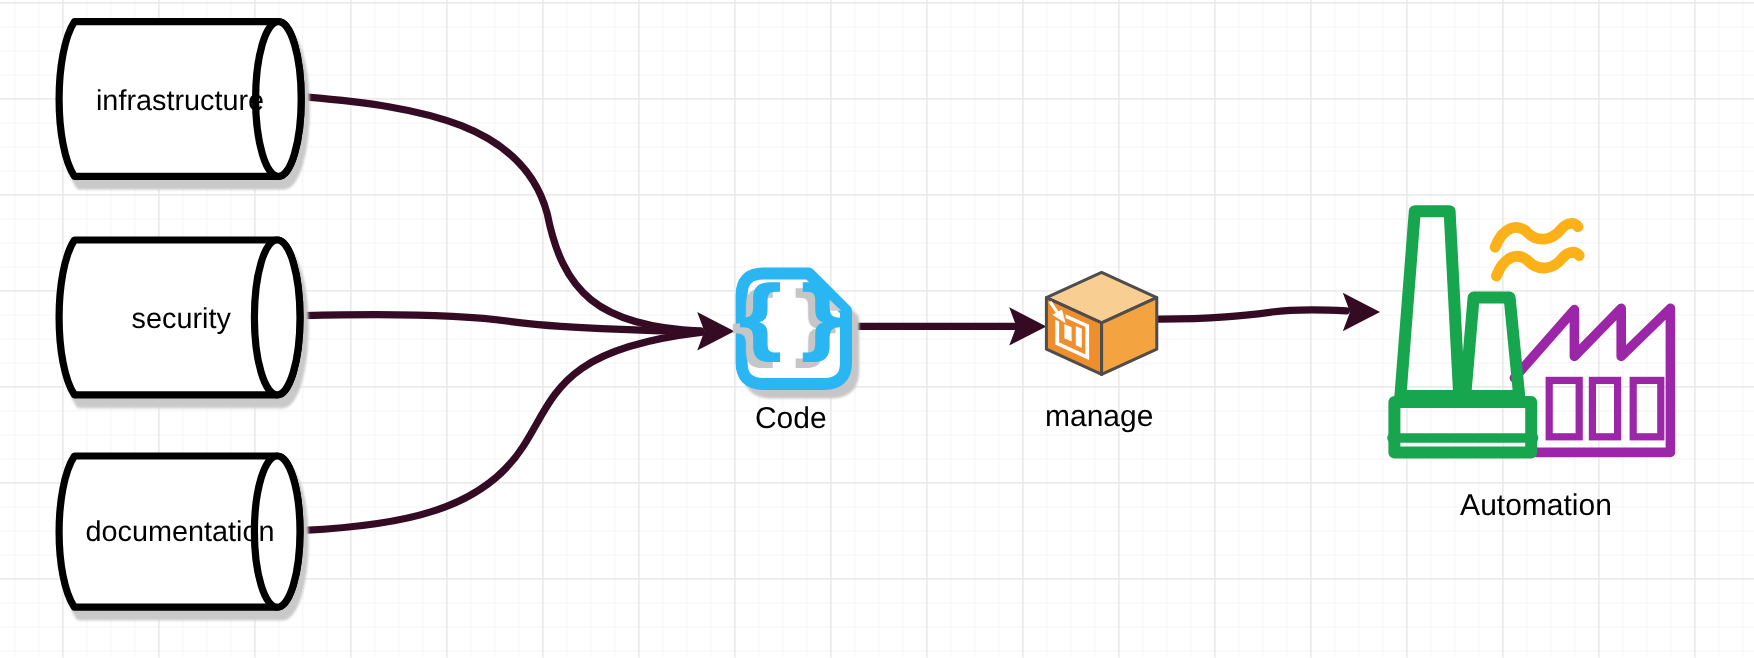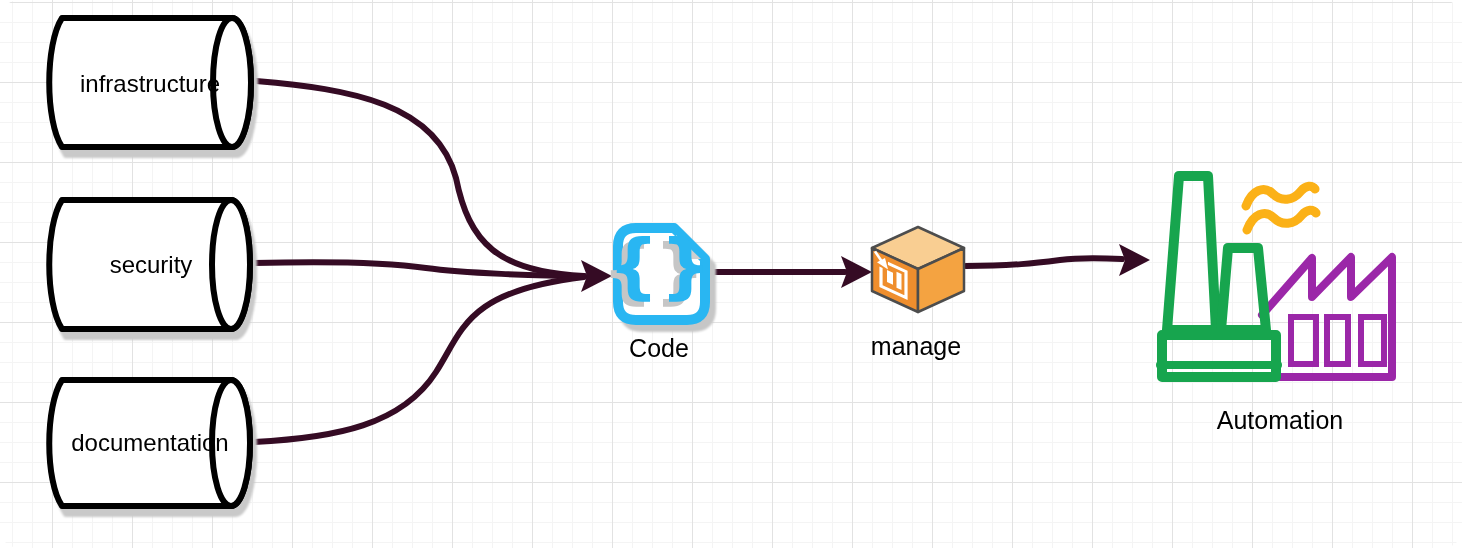--- a/index.html
+++ b/index.html
@@ -8,21 +8,20 @@
     width:1462px;height:548px;
     overflow:hidden;
     background-color:#ffffff;
     background-image:
       linear-gradient(to right,  #e2e2e2 1px, transparent 1px),
       linear-gradient(to bottom, #e2e2e2 1px, transparent 1px),
       linear-gradient(to right,  #f4f4f4 1px, transparent 1px),
       linear-gradient(to bottom, #f4f4f4 1px, transparent 1px);
     background-size: 80px 80px, 80px 80px, 20px 20px, 20px 20px;
     background-position: 52px 0, 0 2px, 12px 0, 0 2px;
-    border-radius: 19px;
   }
   svg{position:absolute;left:0;top:0;}
   .wire{stroke:#350b24;stroke-width:6;fill:none;stroke-linecap:round;}
   .head{fill:#350b24;stroke:none;}
   .cyl{stroke:#000;stroke-width:6;fill:#fff;stroke-linejoin:round;}
   .cyl-shadow{filter:drop-shadow(4px 8px 1px #c9c9c9);}
   .lbl{font-family:"Liberation Sans",sans-serif;font-size:24px;fill:#000;text-anchor:middle;}
   .lbl-icon{font-family:"Liberation Sans",sans-serif;font-size:25px;fill:#000;text-anchor:middle;}
   .codefile{fill:#ffffff;stroke:#29b6f2;stroke-width:10;stroke-linejoin:round;}
   .code-shadow{filter:drop-shadow(6px 7px 1px #c6c6c6);}

